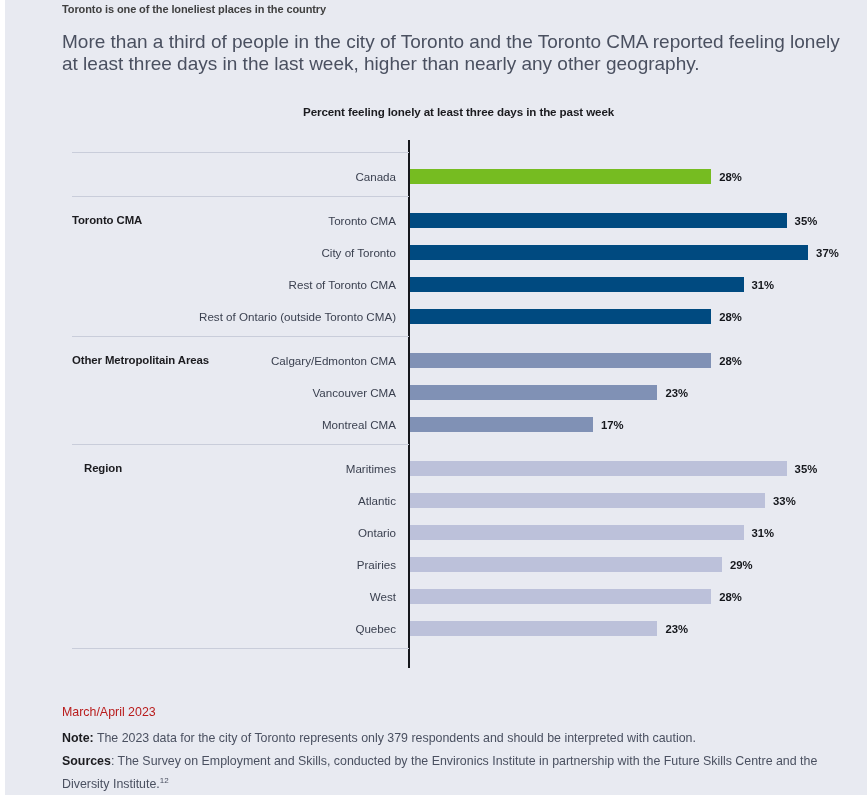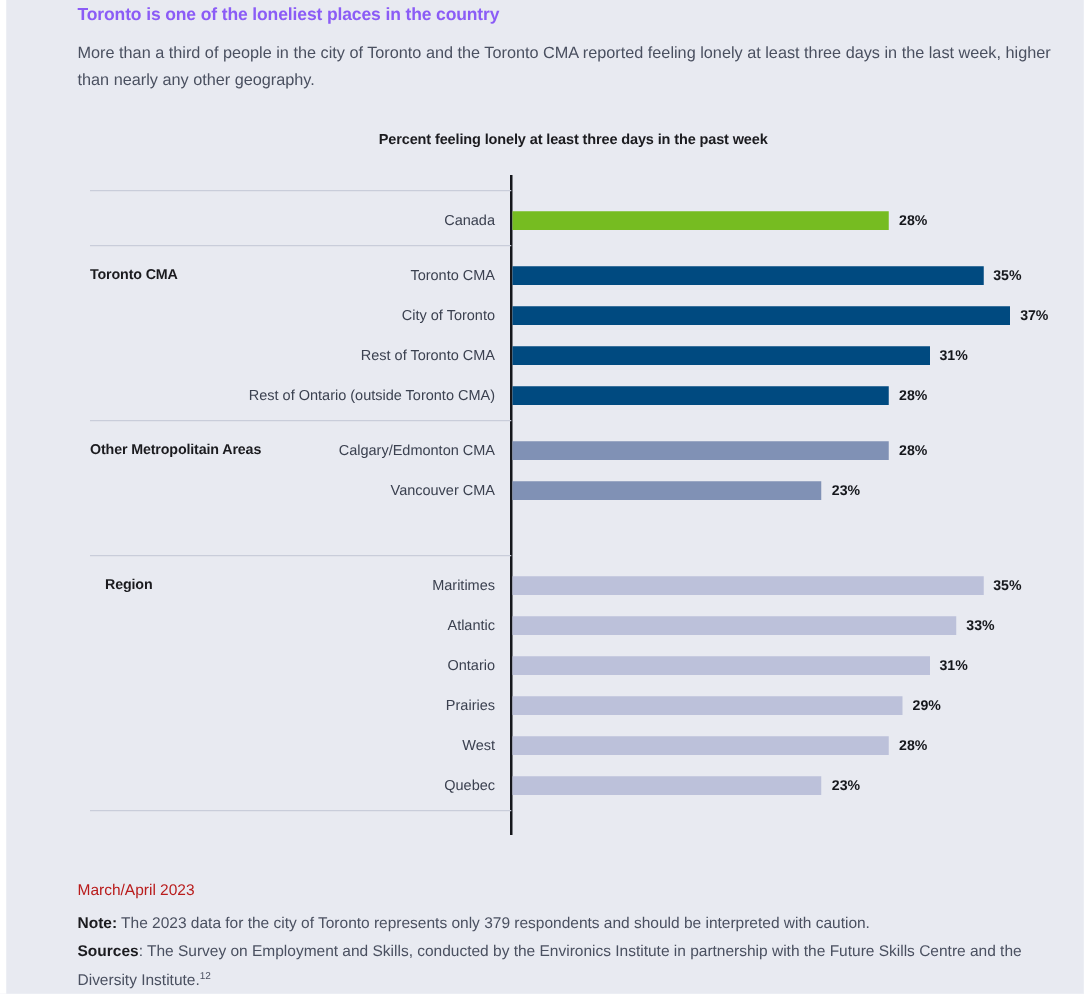--- a/index.html
+++ b/index.html
@@ -18,31 +18,31 @@
     width: 862px;
     height: 795px;
     background: #e8eaf1;
   }
   
   #headline {
     position: absolute;
     left: 57px;
     top: 3px;
     width: 790px;
-    font-size: 14px;
-    font-weight: bold;
-    color: #8b5cf6;
+    font-size: 11px;
+    font-weight: bold;
+    color: #404040;
     letter-spacing: -0.1px;
   }
   #subhead {
     position: absolute;
     left: 57px;
     top: 31px;
     width: 785px;
-    font-size: 13px;
+    font-size: 19px;
     line-height: 22px;
     color: #4a5060;
   }
   
   #chart-title {
     position: absolute;
     left: 298px;
     top: 105px;
     font-size: 11.6px;
     font-weight: bold;
@@ -165,20 +165,25 @@
       <div class="grp-label" style="left: 67px; top: 214px;">Other Metropolitain Areas</div>
       <div class="row" style="top: 212.5px; height: 15px;">
         <div class="cat" style="top: 1px;">Calgary/Edmonton CMA</div>
         <div class="bar slate" style="width: 301.28px; top: 0px;"></div>
         <div class="val" style="left: 714.28px; top: 2px;">28%</div>
       </div>
       <div class="row" style="top: 244.5px; height: 15px;">
         <div class="cat" style="top: 1px;">Vancouver CMA</div>
         <div class="bar slate" style="width: 247.48px; top: 0px;"></div>
         <div class="val" style="left: 660.48px; top: 2px;">23%</div>
+      </div>
+      <div class="row" style="top: 276.5px; height: 15px;">
+        <div class="cat" style="top: 1px;">Montreal CMA</div>
+        <div class="bar slate" style="width: 182.92px; top: 0px;"></div>
+        <div class="val" style="left: 595.92px; top: 2px;">17%</div>
       </div>
       <div class="grp-label" style="left: 67px; top: 322px; margin-left: 12px;">Region</div>
       <div class="row" style="top: 320.5px; height: 15px;">
         <div class="cat" style="top: 1px;">Maritimes</div>
         <div class="bar light" style="width: 376.6px; top: 0px;"></div>
         <div class="val" style="left: 789.6px; top: 2px;">35%</div>
       </div>
       <div class="row" style="top: 352.5px; height: 15px;">
         <div class="cat" style="top: 1px;">Atlantic</div>
         <div class="bar light" style="width: 355.08px; top: 0px;"></div>

